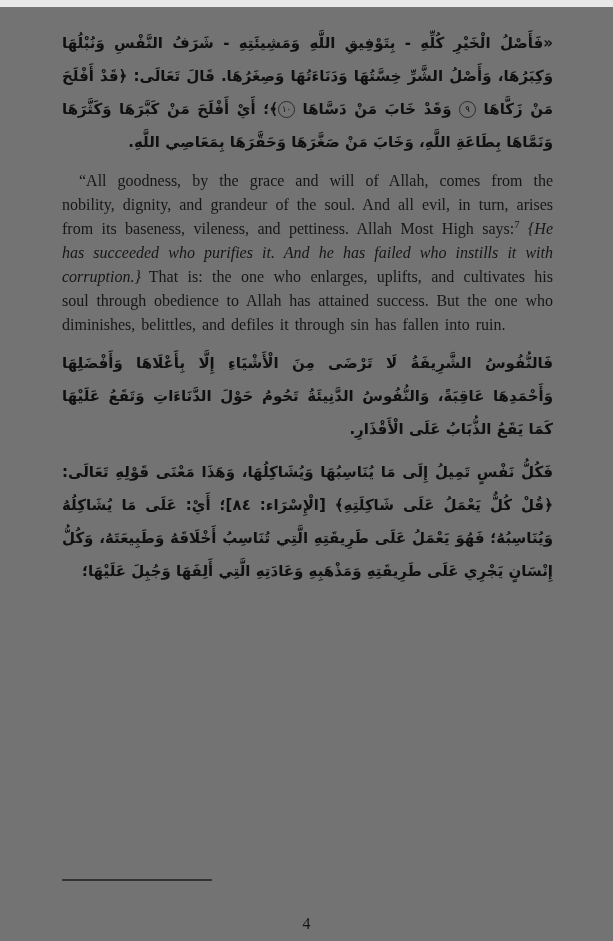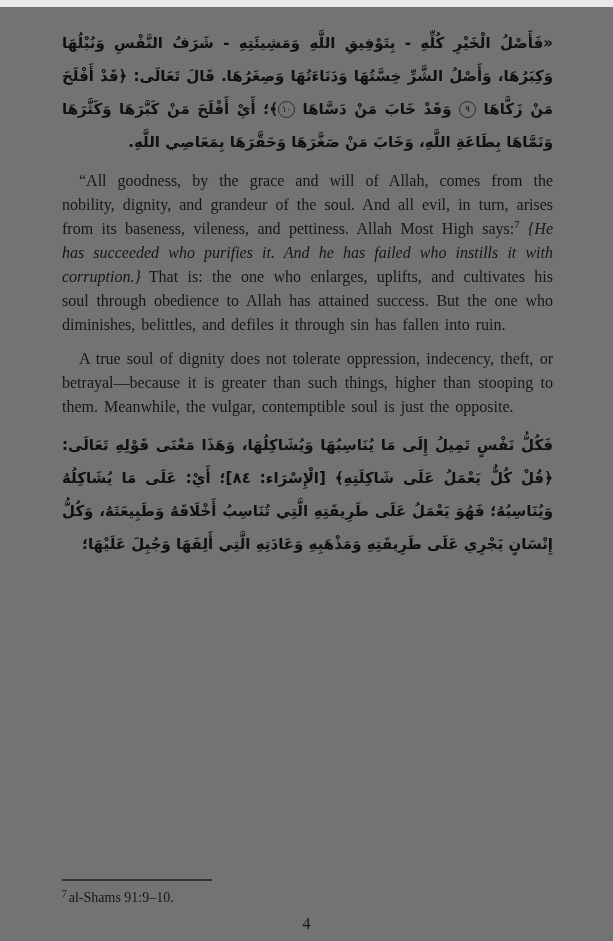--- a/index.html
+++ b/index.html
@@ -93,24 +93,23 @@
   }
 </style>
 </head>
 <body>
 
 <div class="page">
 
   <div class="text-column">
       <p class="arabic" dir="rtl">«فَأَصْلُ الْخَيْرِ كُلِّهِ - بِتَوْفِيقِ اللَّهِ وَمَشِيئَتِهِ - شَرَفُ النَّفْسِ وَنُبْلُهَا وَكِبَرُهَا، وَأَصْلُ الشَّرِّ خِسَّتُهَا وَدَنَاءَتُهَا وَصِغَرُهَا. قَالَ تَعَالَى: ﴿قَدْ أَفْلَحَ مَنْ زَكَّاهَا <span class="ayah-num">٩</span> وَقَدْ خَابَ مَنْ دَسَّاهَا <span class="ayah-num">١٠</span>﴾؛ أَيْ أَفْلَحَ مَنْ كَبَّرَهَا وَكَثَّرَهَا وَنَمَّاهَا بِطَاعَةِ اللَّهِ، وَخَابَ مَنْ صَغَّرَهَا وَحَقَّرَهَا بِمَعَاصِي اللَّهِ.</p>
       <p class="english">“All goodness, by the grace and will of Allah, comes from the nobility, dignity, and grandeur of the soul. And all evil, in turn, arises from its baseness, vileness, and pettiness. Allah Most High says:<sup>7</sup><em> {He has succeeded who purifies it. And he has failed who instills it with corruption.}</em> That is: the one who enlarges, uplifts, and cultivates his soul through obedience to Allah has attained success. But the one who diminishes, belittles, and defiles it through sin has fallen into ruin.</p>
-      <p class="english">A true soul of dignity does not tolerate oppression, indecency, theft, or betrayal—because it is greater than such things, higher than stooping to them. Meanwhile, the vulgar, contemptible soul is just the opposite.</p>
+      <p class="arabic" dir="rtl">فَالنُّفُوسُ الشَّرِيفَةُ لَا تَرْضَى مِنَ الْأَشْيَاءِ إِلَّا بِأَعْلَاهَا وَأَفْضَلِهَا وَأَحْمَدِهَا عَاقِبَةً، وَالنُّفُوسُ الدَّنِيئَةُ تَحُومُ حَوْلَ الدَّنَاءَاتِ وَتَقَعُ عَلَيْهَا كَمَا يَقَعُ الذُّبَابُ عَلَى الْأَقْذَارِ.</p>
       <p class="arabic" dir="rtl">فَكُلُّ نَفْسٍ تَمِيلُ إِلَى مَا يُنَاسِبُهَا وَيُشَاكِلُهَا، وَهَذَا مَعْنَى قَوْلِهِ تَعَالَى: ﴿قُلْ كُلٌّ يَعْمَلُ عَلَى شَاكِلَتِهِ﴾ [الْإِسْرَاء: ٨٤]؛ أَيْ: عَلَى مَا يُشَاكِلُهُ وَيُنَاسِبُهُ؛ فَهُوَ يَعْمَلُ عَلَى طَرِيقَتِهِ الَّتِي تُنَاسِبُ أَخْلَاقَهُ وَطَبِيعَتَهُ، وَكُلُّ إِنْسَانٍ يَجْرِي عَلَى طَرِيقَتِهِ وَمَذْهَبِهِ وَعَادَتِهِ الَّتِي أَلِفَهَا وَجُبِلَ عَلَيْهَا؛</p>
     </div>
 
   <div class="footnote-area">
     <div class="footnote-rule"></div>
-    <div class="footnote-text"><sup>7</sup><span>al-Shams 91:9–10.</span></div>
   </div>
 
   <div class="page-number">4</div>
 
 </div>
 
 </body></html>

